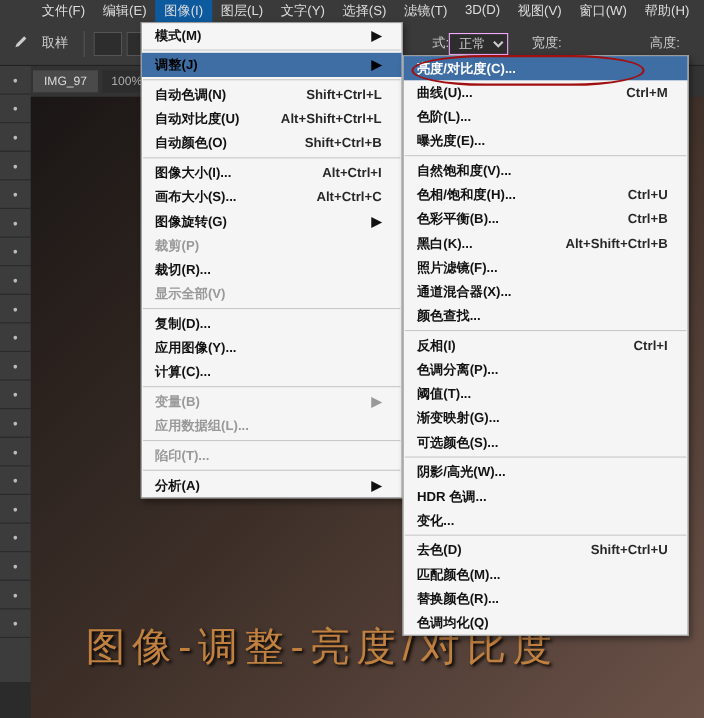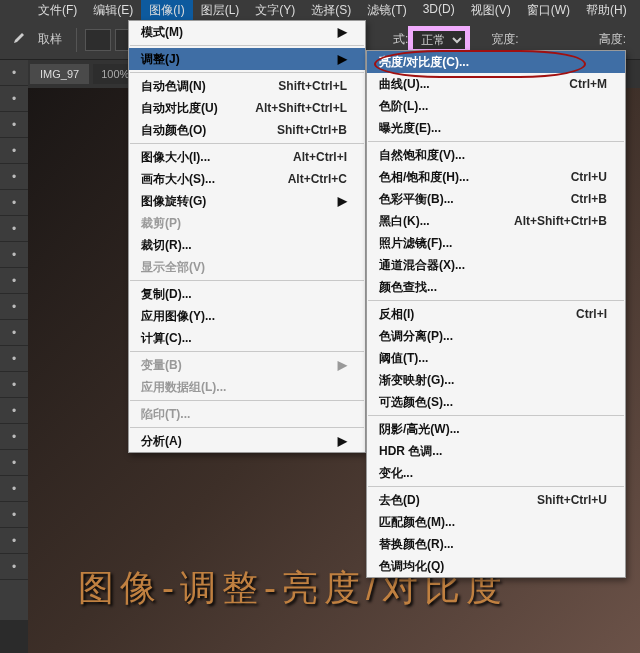--- a/index.html
+++ b/index.html
@@ -6,21 +6,21 @@
 body{width:640px;height:653px;background:#2b2b2b;position:relative;overflow:hidden;}
 .menubar{height:20px;background:#3a3a3a;display:flex;align-items:flex-start;padding-left:30px;color:#ddd;}
 .menubar .mitem{padding:2px 8px;cursor:default;}
 .menubar .mitem.active{background:#0d5a9e;}
 .toolbar{height:40px;background:#3a3a3a;border-bottom:1px solid #222;display:flex;align-items:center;color:#ccc;padding-left:8px;}
 .toolbar .eyedrop{width:18px;height:18px;margin-right:12px;}
 .toolbar .dd{display:inline-flex;align-items:center;margin-right:8px;}
 .toolbar .sep{width:1px;height:24px;background:#555;margin:0 6px;}
 .toolbar .swbox{width:26px;height:22px;background:#2d2d2d;border:1px solid #555;margin:0 2px;}
 .toolbar .rlabel{margin-left:250px;}
-.toolbar select{background:#2d2d2d;color:#ccc;border:5px solid #f0abfc;padding:1px 4px;font-size:12px;}
+.toolbar select{background:#2d2d2d;color:#ccc;border:1px solid #f0abfc;padding:1px 4px;font-size:12px;}
 .tabbar{height:28px;background:#333;display:flex;align-items:center;padding-left:30px;}
 .tabbar .tab{background:#4a4a4a;color:#ddd;padding:4px 10px;font-size:11px;}
 .zoompct{color:#aaa;background:#2d2d2d;padding:4px 8px;font-size:11px;margin-left:4px;}
 .ltools{position:absolute;left:0;top:60px;width:28px;background:#3c3c3c;height:560px;display:flex;flex-direction:column;}
 .ltools .tcell{width:28px;height:26px;border-bottom:1px solid #2a2a2a;display:flex;align-items:center;justify-content:center;color:#bbb;}
 .canvas{position:absolute;left:28px;top:88px;right:0;bottom:0;background:linear-gradient(135deg,#1a1615 0%,#3d2f28 50%,#6b5248 100%);}
 .caption{position:absolute;left:50px;bottom:40px;color:#c08040;font-size:36px;letter-spacing:6px;text-shadow:2px 2px 3px #000;}
 .menu{position:absolute;background:#f5f5f5;border:1px solid #9a9a9a;box-shadow:2px 3px 6px rgba(0,0,0,0.4);font-weight:bold;}
 .menu .row{display:flex;align-items:center;height:22px;padding:0 18px 0 12px;color:#111;white-space:nowrap;}
 .menu .row.hdr{background:#3f6ea5;color:#000000;}

